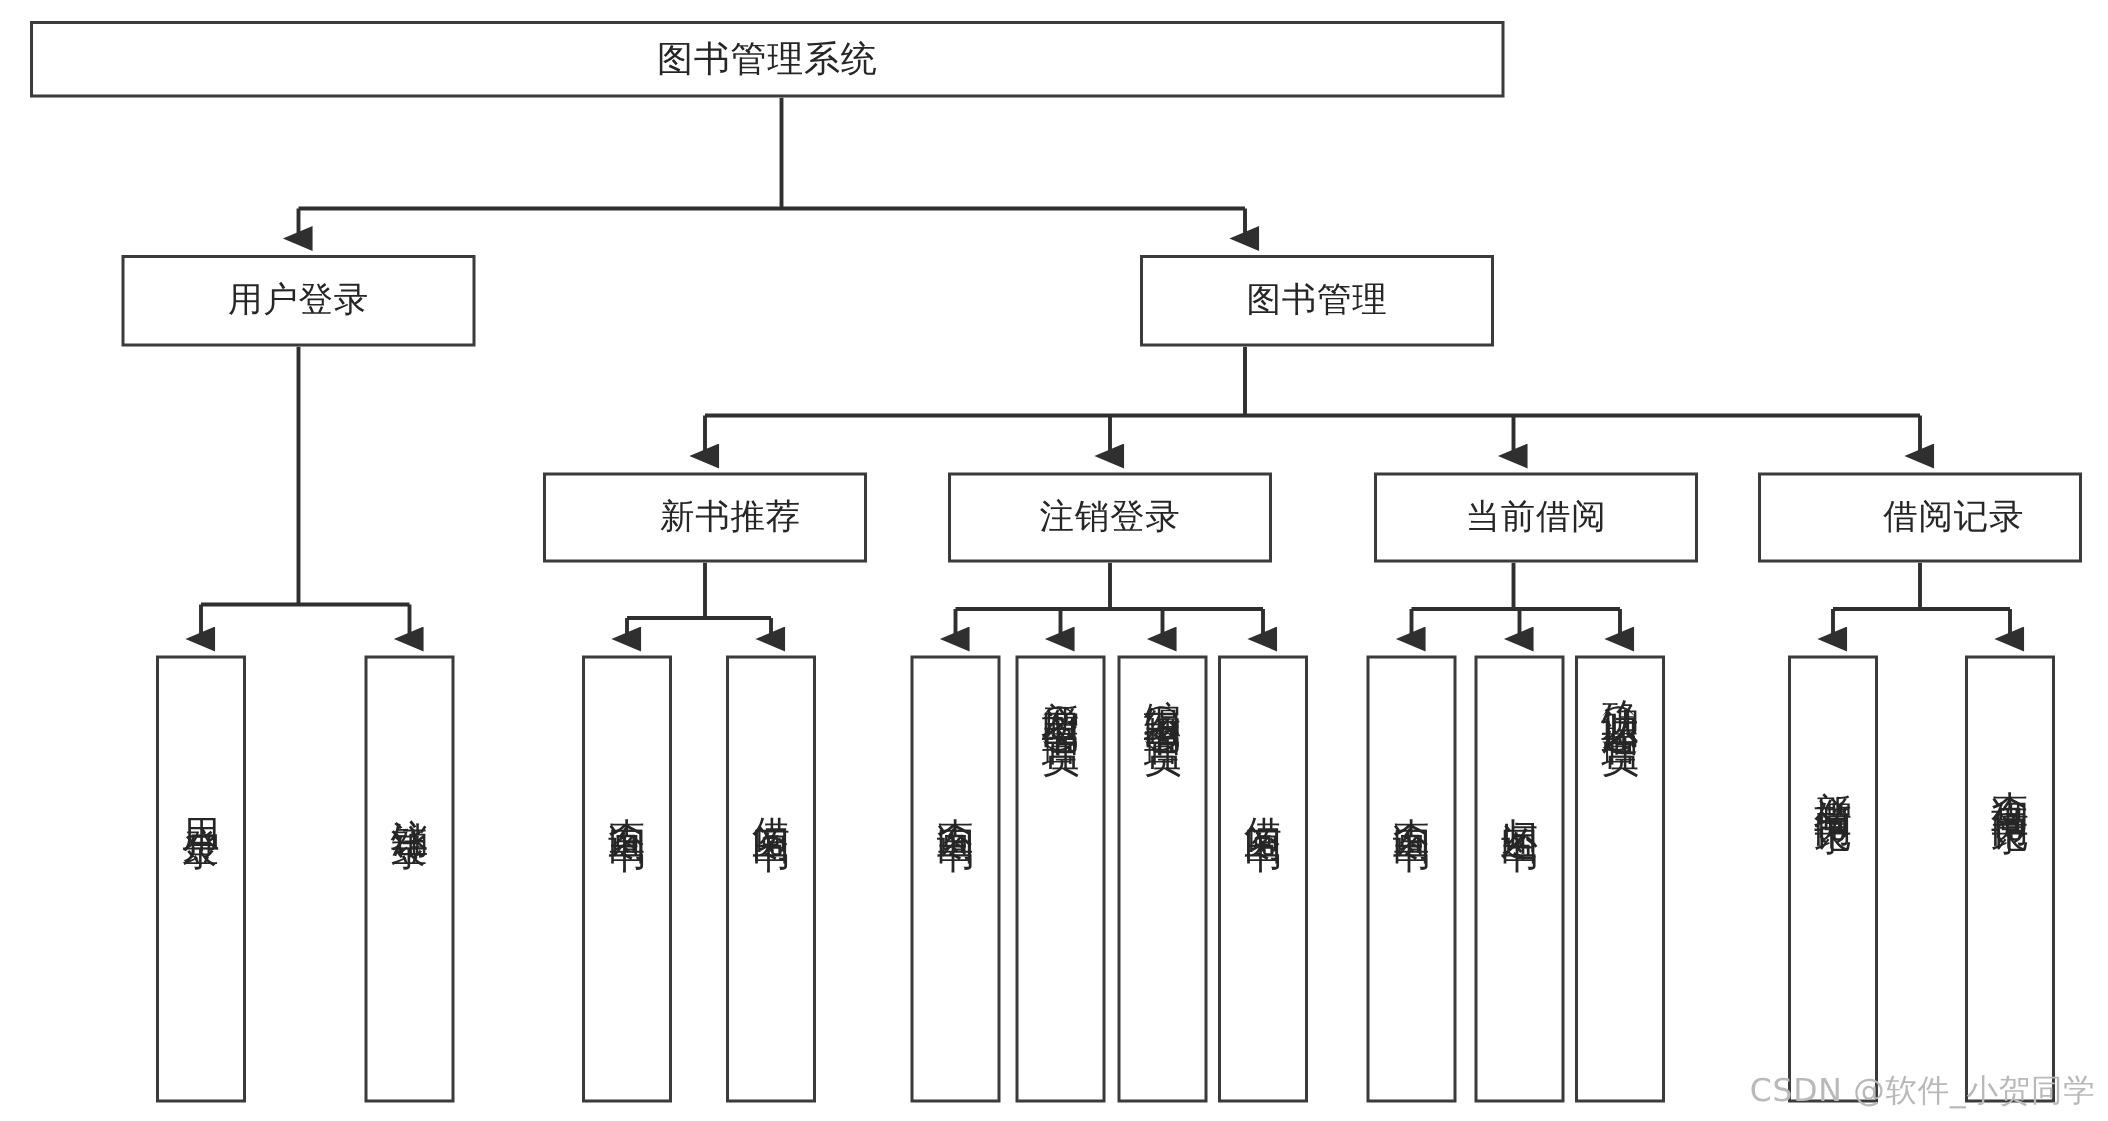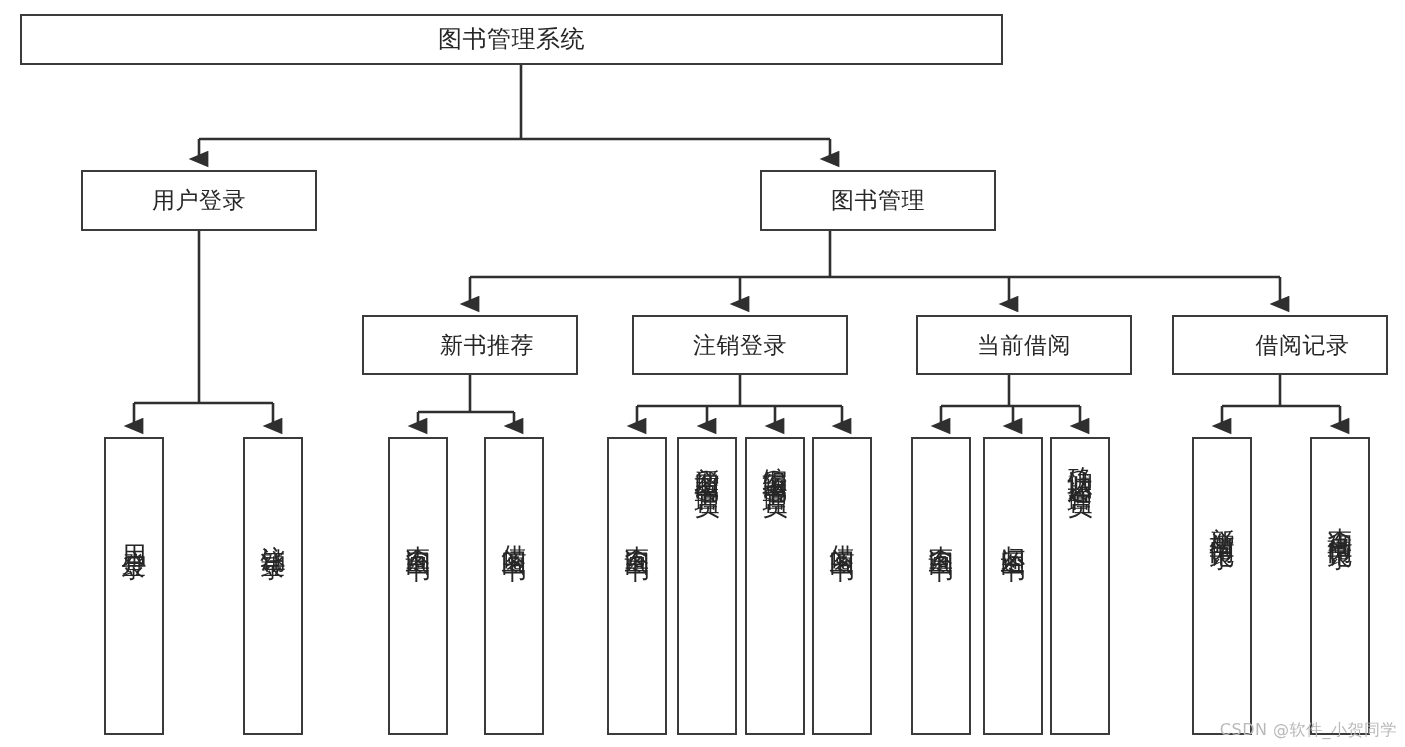--- a/index.html
+++ b/index.html
@@ -66,21 +66,21 @@
   .node.vertical.mid .label {
     margin-top: 78px;
   }
   .node.vertical.mid2 .label {
     margin-top: 60px;
   }
   .watermark {
     position: absolute;
     right: 8px;
     bottom: 6px;
-    font-size: 16px;
+    font-size: 21px;
     color: #b9b9b9;
     letter-spacing: 0.5px;
     z-index: 3;
     white-space: nowrap;
     font-family: "DejaVu Sans", "Liberation Sans", sans-serif;
   }
 </style>
 </head>
 <body>
 

